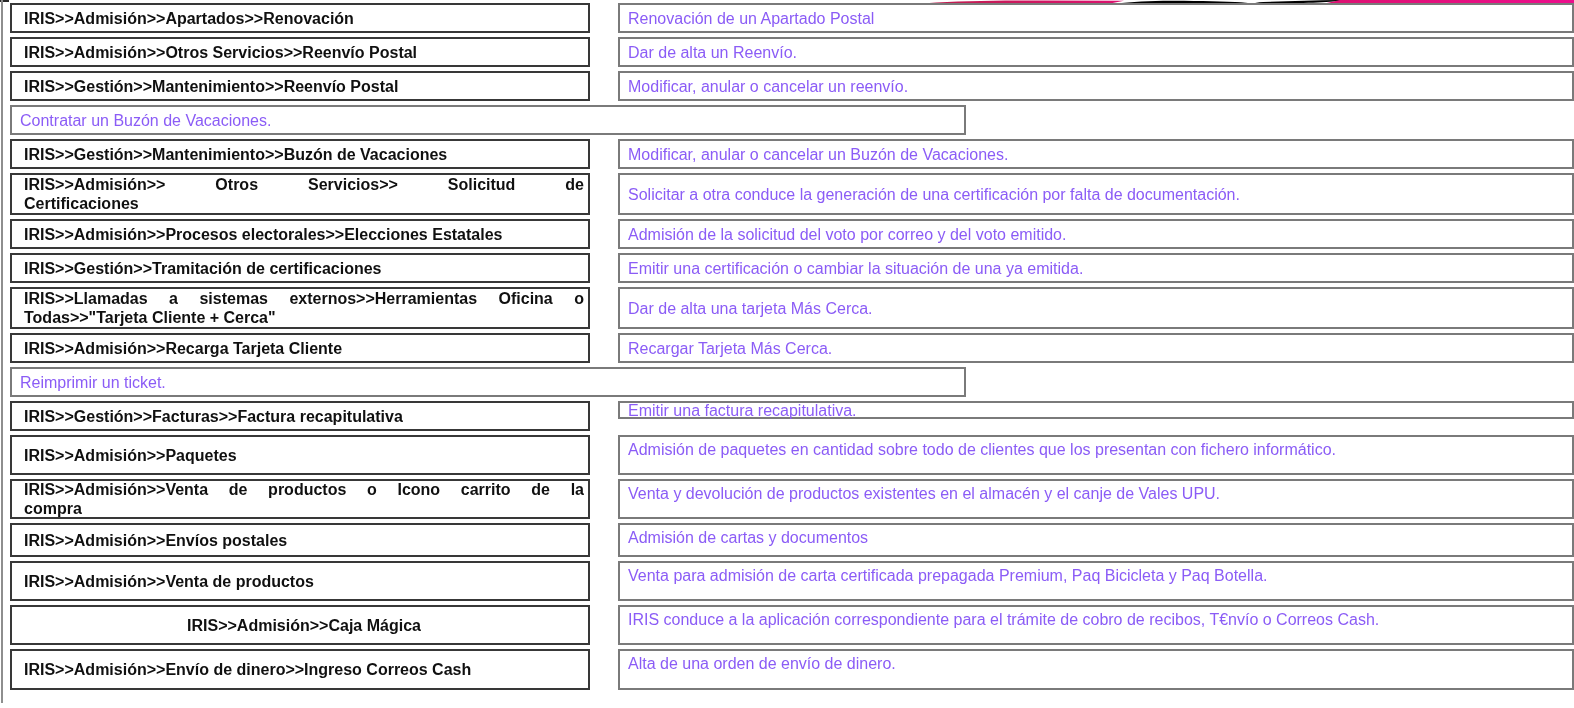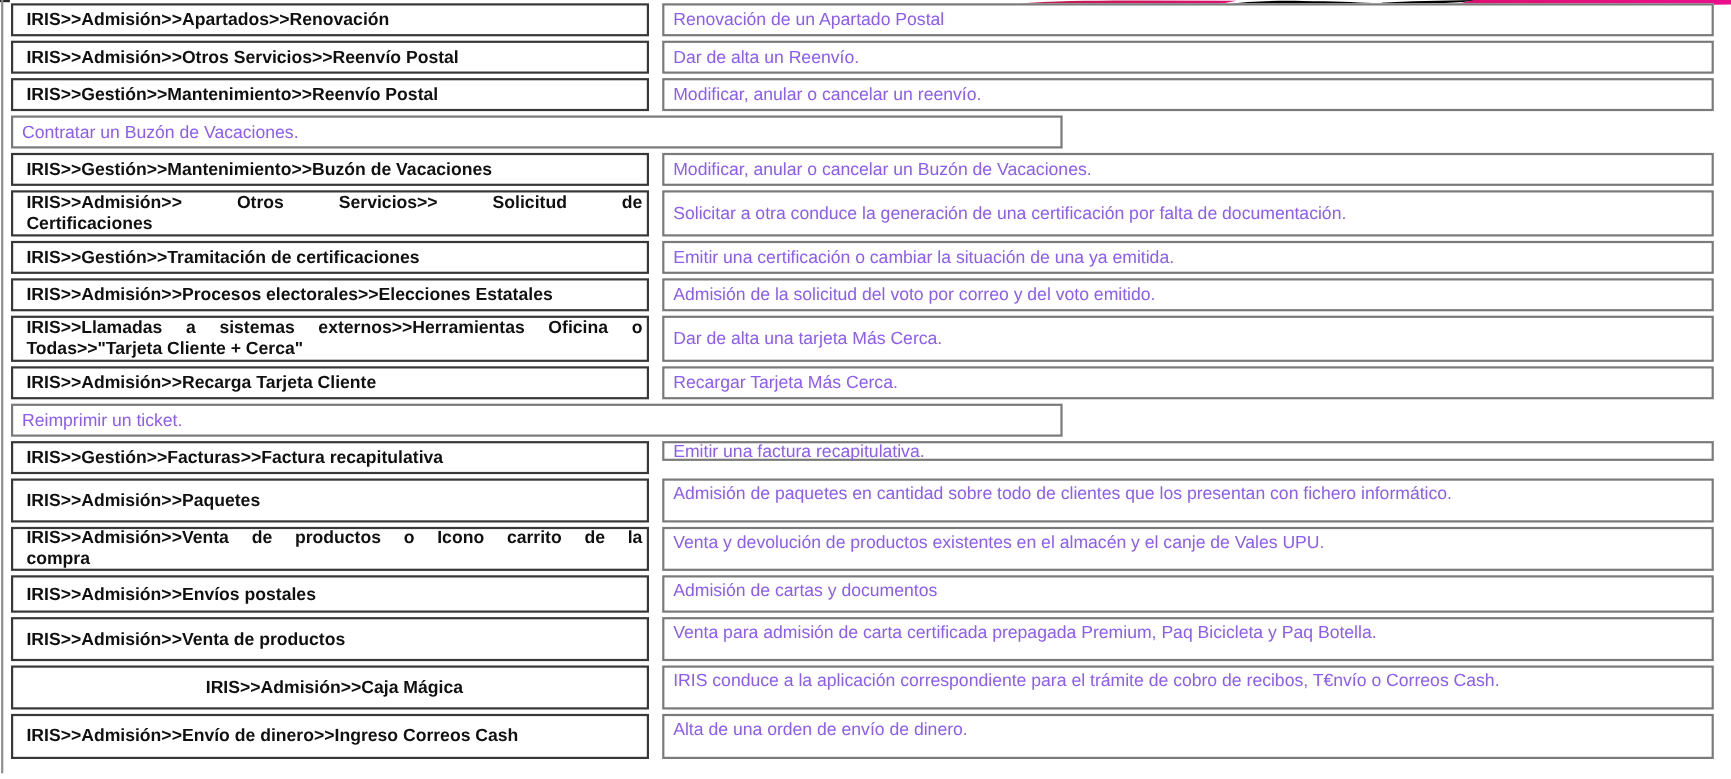--- a/index.html
+++ b/index.html
@@ -45,21 +45,21 @@
   .iris-table {
     position: absolute;
     left: 10px;
     top: 3px;
     display: flex;
     flex-direction: column;
     gap: 4px;
   }
   .row {
     display: flex;
-    gap: 12px;
+    gap: 28px;
   }
   .cell {
     box-sizing: border-box;
     background: #ffffff;
   }
   .cell.left {
     width: 580px;
     border: 2px solid #383838;
     display: flex;
     flex-direction: column;
@@ -156,30 +156,30 @@
     <div class="row">
       <div class="cell left" style="height: 42px;">
           <div class="line justify">IRIS&gt;&gt;Admisión&gt;&gt; Otros Servicios&gt;&gt; Solicitud de</div>
           <div class="line">Certificaciones</div>
         </div>
       <div class="cell right" style="height: 42px;">Solicitar a otra conduce la generación de una certificación por falta de documentación.</div>
     </div>
 
     <div class="row">
       <div class="cell left" style="height: 30px;">
+          <div class="line">IRIS&gt;&gt;Admisión&gt;&gt;Procesos electorales&gt;&gt;Elecciones Estatales</div>
+        </div>
+      <div class="cell right" style="height: 30px;">Admisión de la solicitud del voto por correo y del voto emitido.</div>
+    </div>
+
+    <div class="row">
+      <div class="cell left" style="height: 30px;">
           <div class="line">IRIS&gt;&gt;Gestión&gt;&gt;Tramitación de certificaciones</div>
         </div>
       <div class="cell right" style="height: 30px;">Emitir una certificación o cambiar la situación de una ya emitida.</div>
-    </div>
-
-    <div class="row">
-      <div class="cell left" style="height: 30px;">
-          <div class="line">IRIS&gt;&gt;Admisión&gt;&gt;Procesos electorales&gt;&gt;Elecciones Estatales</div>
-        </div>
-      <div class="cell right" style="height: 30px;">Admisión de la solicitud del voto por correo y del voto emitido.</div>
     </div>
 
     <div class="row">
       <div class="cell left" style="height: 42px;">
           <div class="line justify">IRIS&gt;&gt;Llamadas a sistemas externos&gt;&gt;Herramientas Oficina o</div>
           <div class="line">Todas&gt;&gt;"Tarjeta Cliente + Cerca"</div>
         </div>
       <div class="cell right" style="height: 42px;">Dar de alta una tarjeta Más Cerca.</div>
     </div>
 

